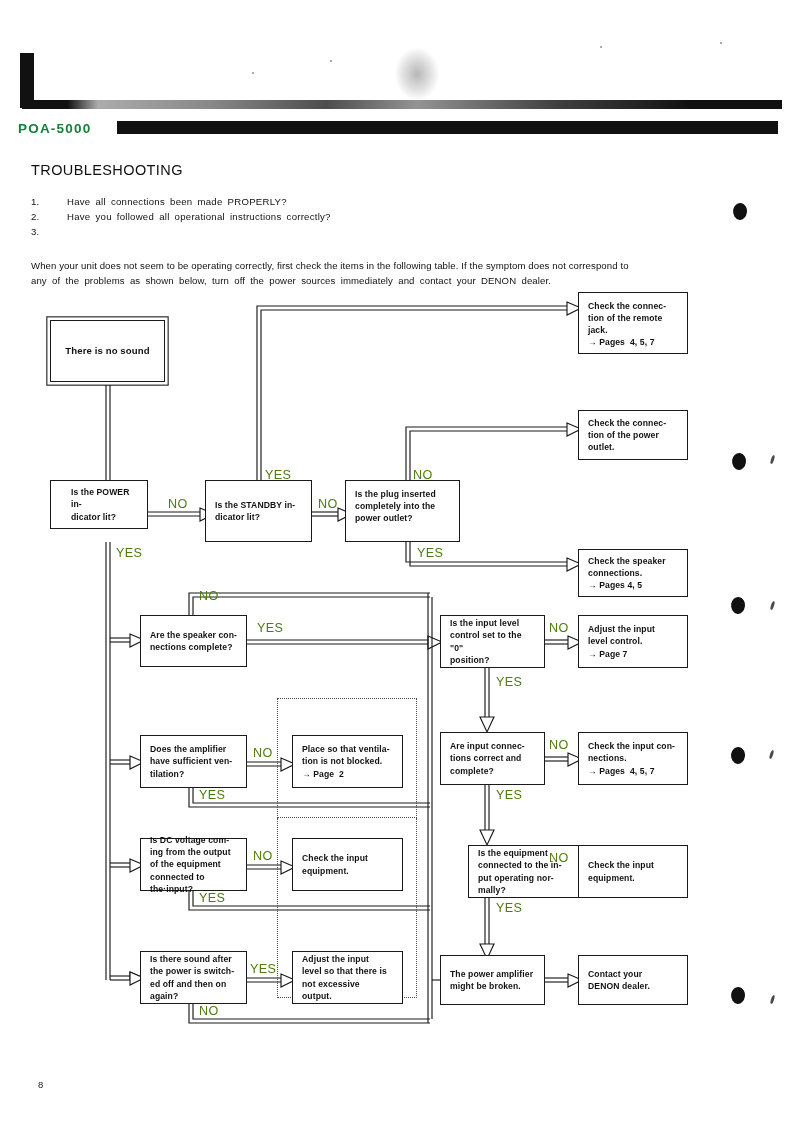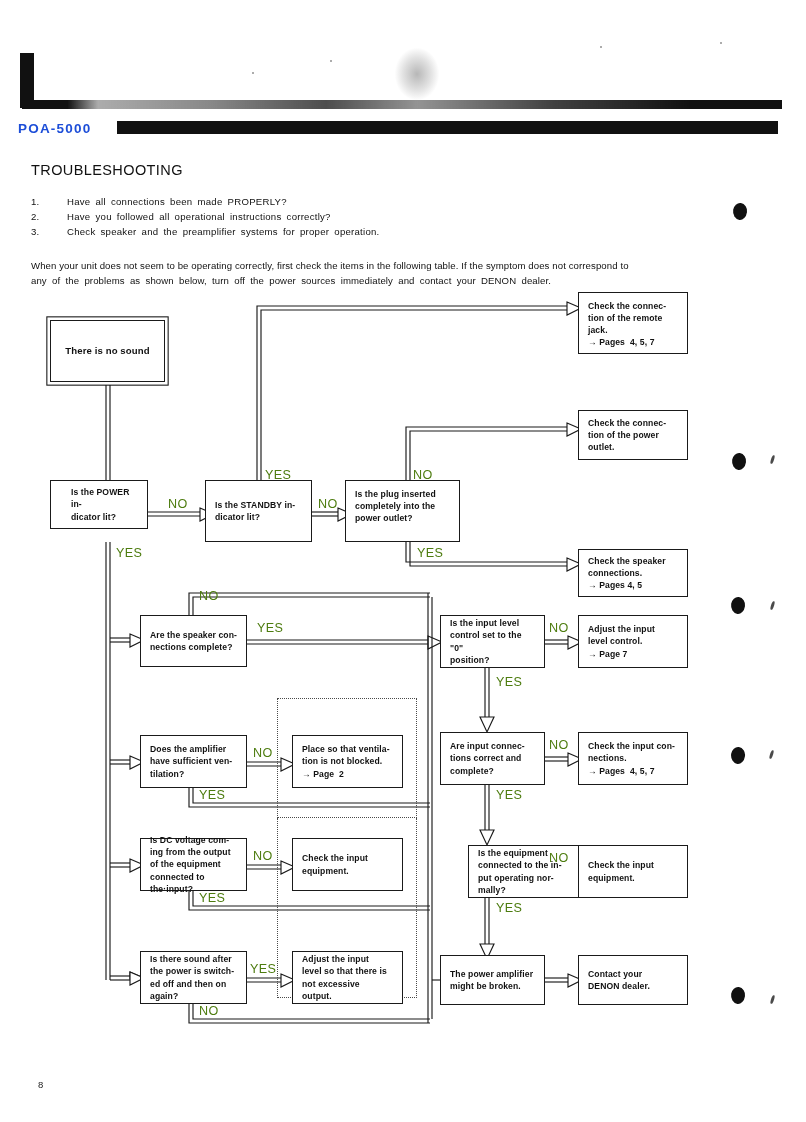--- a/index.html
+++ b/index.html
@@ -22,21 +22,21 @@
   .scan-fuzz{
     position:absolute;left:395px;top:48px;width:44px;height:52px;
     background:radial-gradient(ellipse at 50% 50%,rgba(17,17,17,.30) 0%,rgba(17,17,17,.12) 45%,rgba(255,255,255,0) 72%);
   }
   .scan-spec{position:absolute;background:rgba(17,17,17,.35);width:2px;height:2px;}
 
   
   .model-row{position:absolute;left:18px;top:120px;height:16px;display:flex;align-items:center;}
   .model-name{
     font-family:"Liberation Sans","DejaVu Sans",sans-serif;
-    font-size:13.5px;font-weight:700;letter-spacing:1.2px;color:#1d4ed8;white-space:nowrap;
+    font-size:13.5px;font-weight:700;letter-spacing:1.2px;color:#15803d;white-space:nowrap;
   }
   .model-rule{position:absolute;left:117px;top:121px;width:661px;height:13px;background:#111;}
 
   
   .heading{position:absolute;left:31px;top:162px;font-size:14.5px;font-weight:400;letter-spacing:.4px;}
   .numlist{position:absolute;left:31px;top:194px;width:720px;font-size:9.6px;line-height:15.2px;letter-spacing:.25px;}
   .numlist .ln{display:flex;}
   .numlist .num{width:36px;flex:none;}
   .numlist .txt{word-spacing:2.2px;}
   .para{position:absolute;left:31px;top:239px;width:722px;font-size:9.6px;line-height:15.2px;letter-spacing:.1px;margin-top:19px;}
@@ -99,21 +99,20 @@
     <div class="ln">
       <span class="num">1.</span>
       <span class="txt">Have all connections been made PROPERLY?</span>
     </div>
     <div class="ln">
       <span class="num">2.</span>
       <span class="txt">Have you followed  all operational instructions correctly?</span>
     </div>
     <div class="ln">
       <span class="num">3.</span>
-      <span class="txt">Check speaker and the preamplifier systems for proper operation.</span>
     </div>
   </div>
 
   <div class="para">
     <div>When your unit does not seem to be operating correctly, first check the items in the following table. If the symptom does not correspond to</div>
     <div class="l2">any of the problems as shown below, turn off the power sources immediately and contact your DENON dealer.</div>
   </div>
 
   <div class="hole" style="left:733px;top:203px;"></div>
   <div class="hole" style="left:732px;top:453px;"></div>

